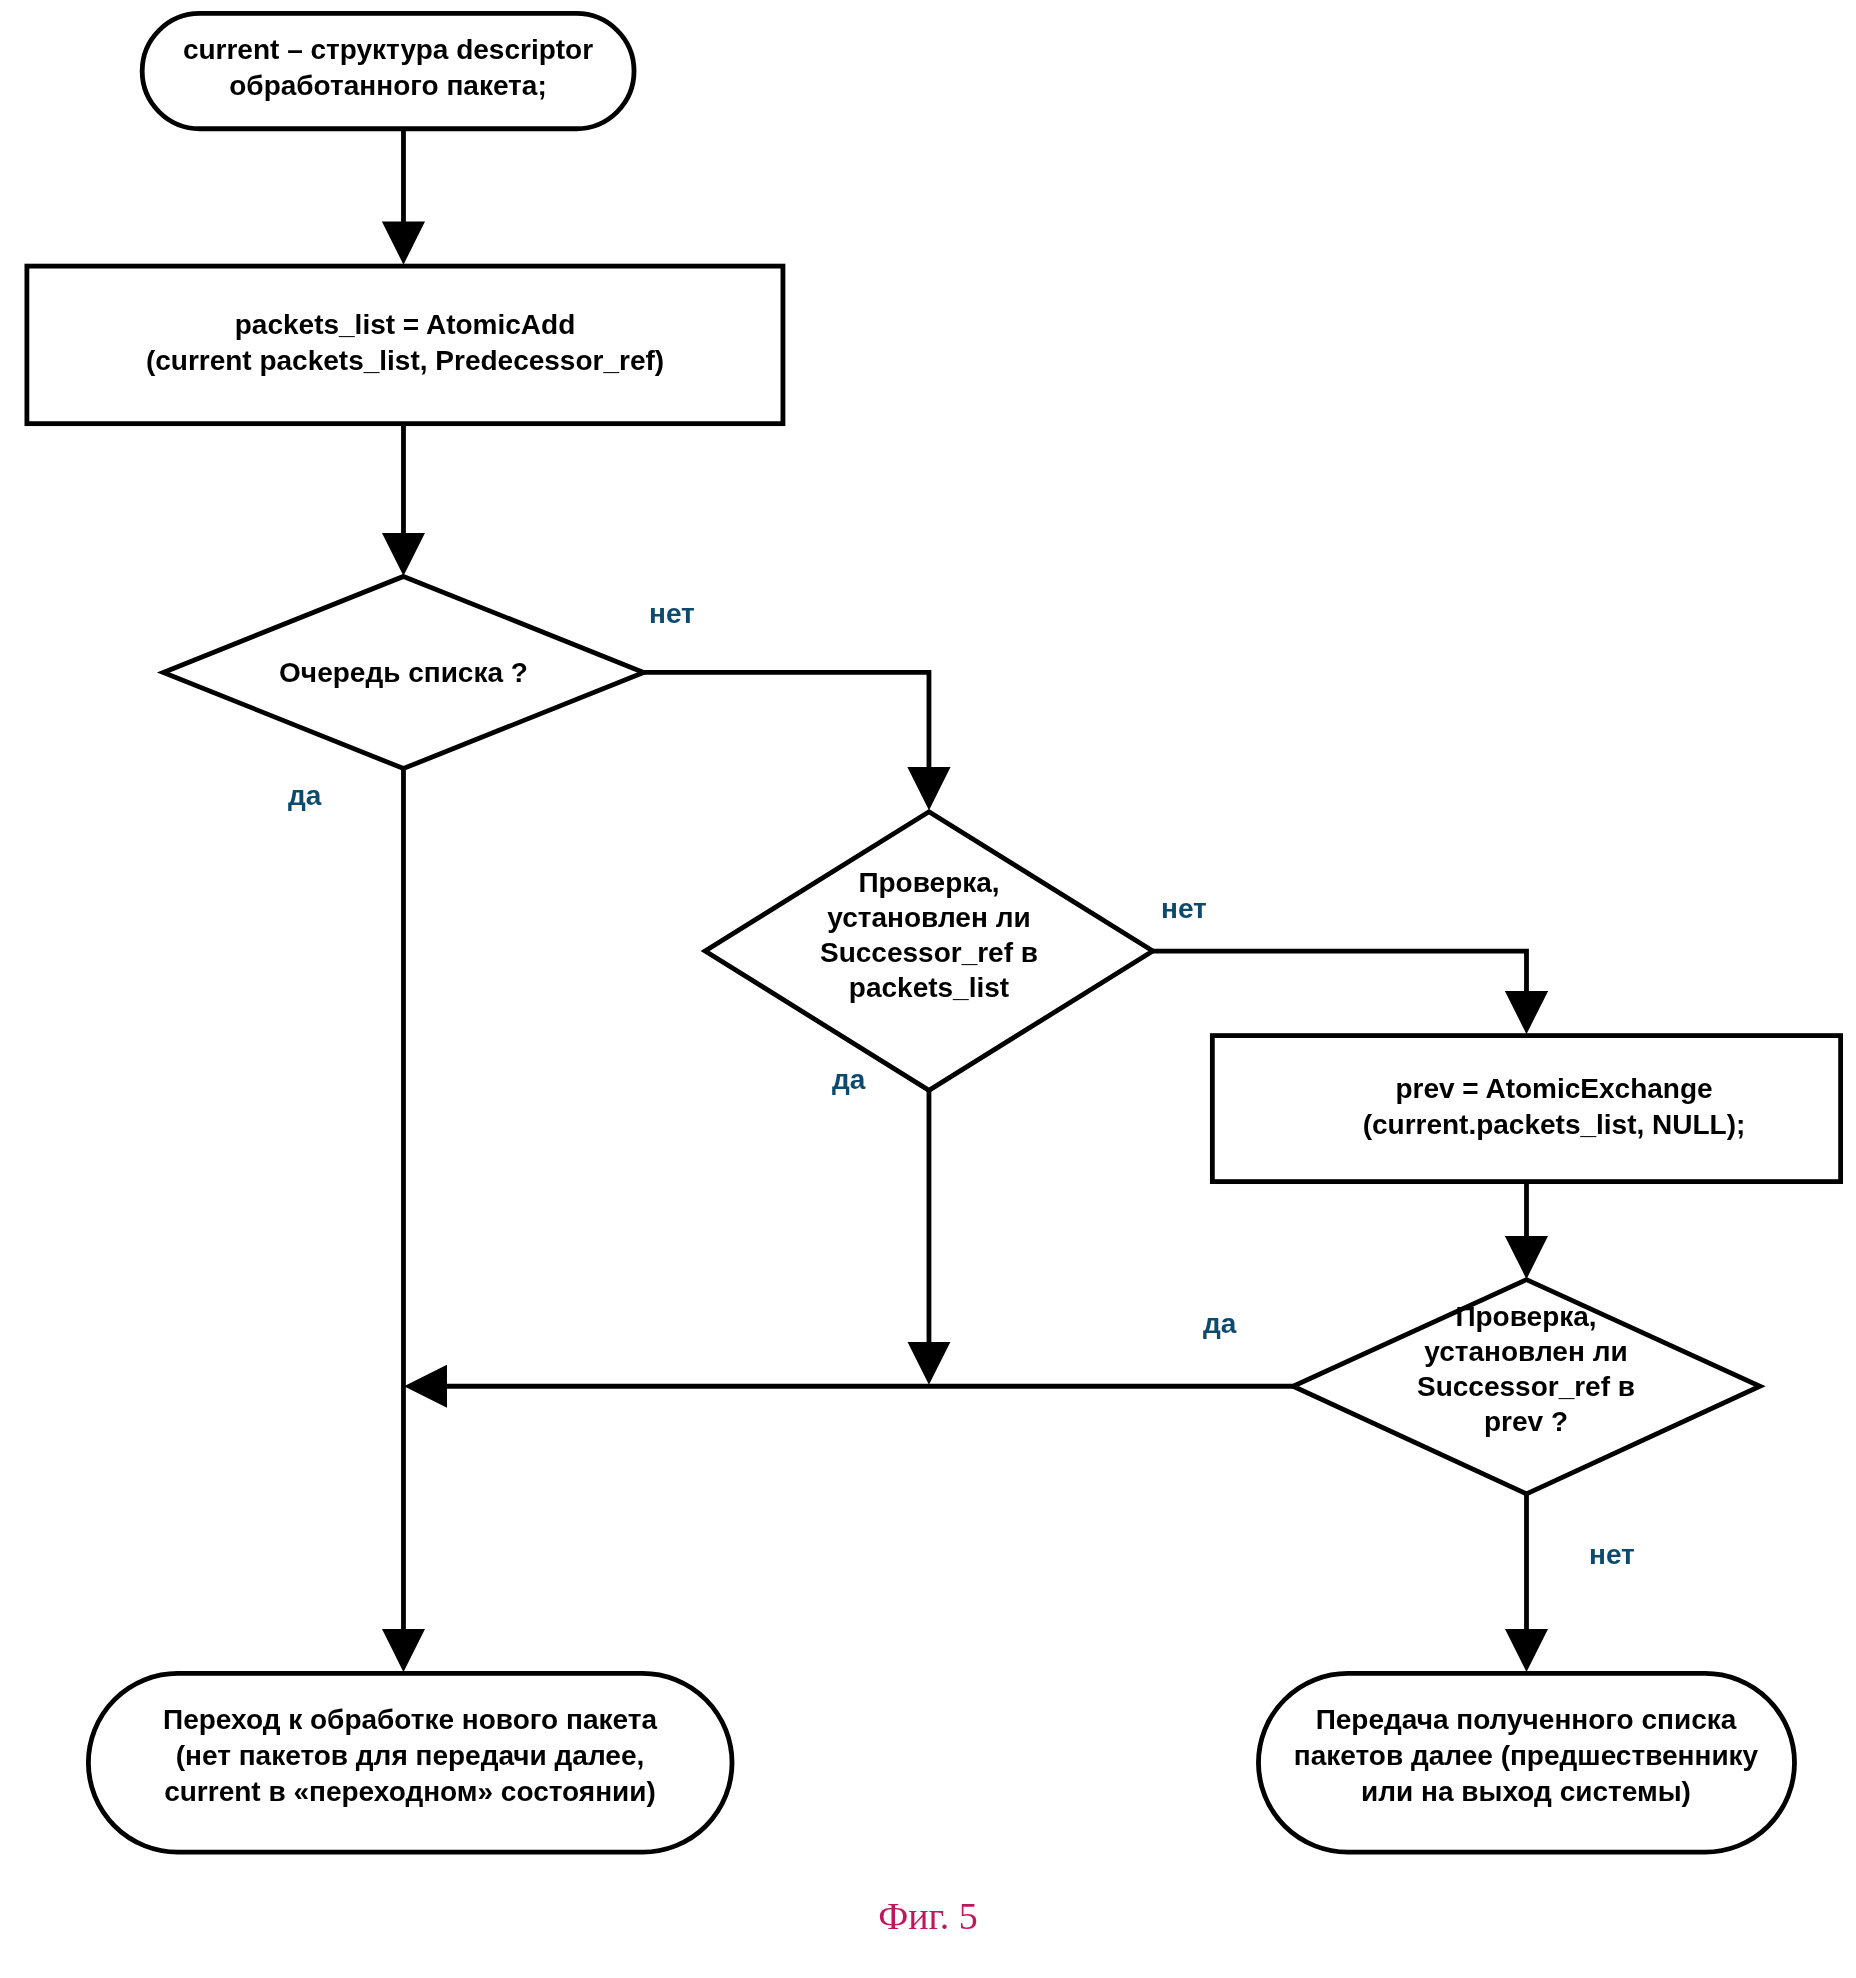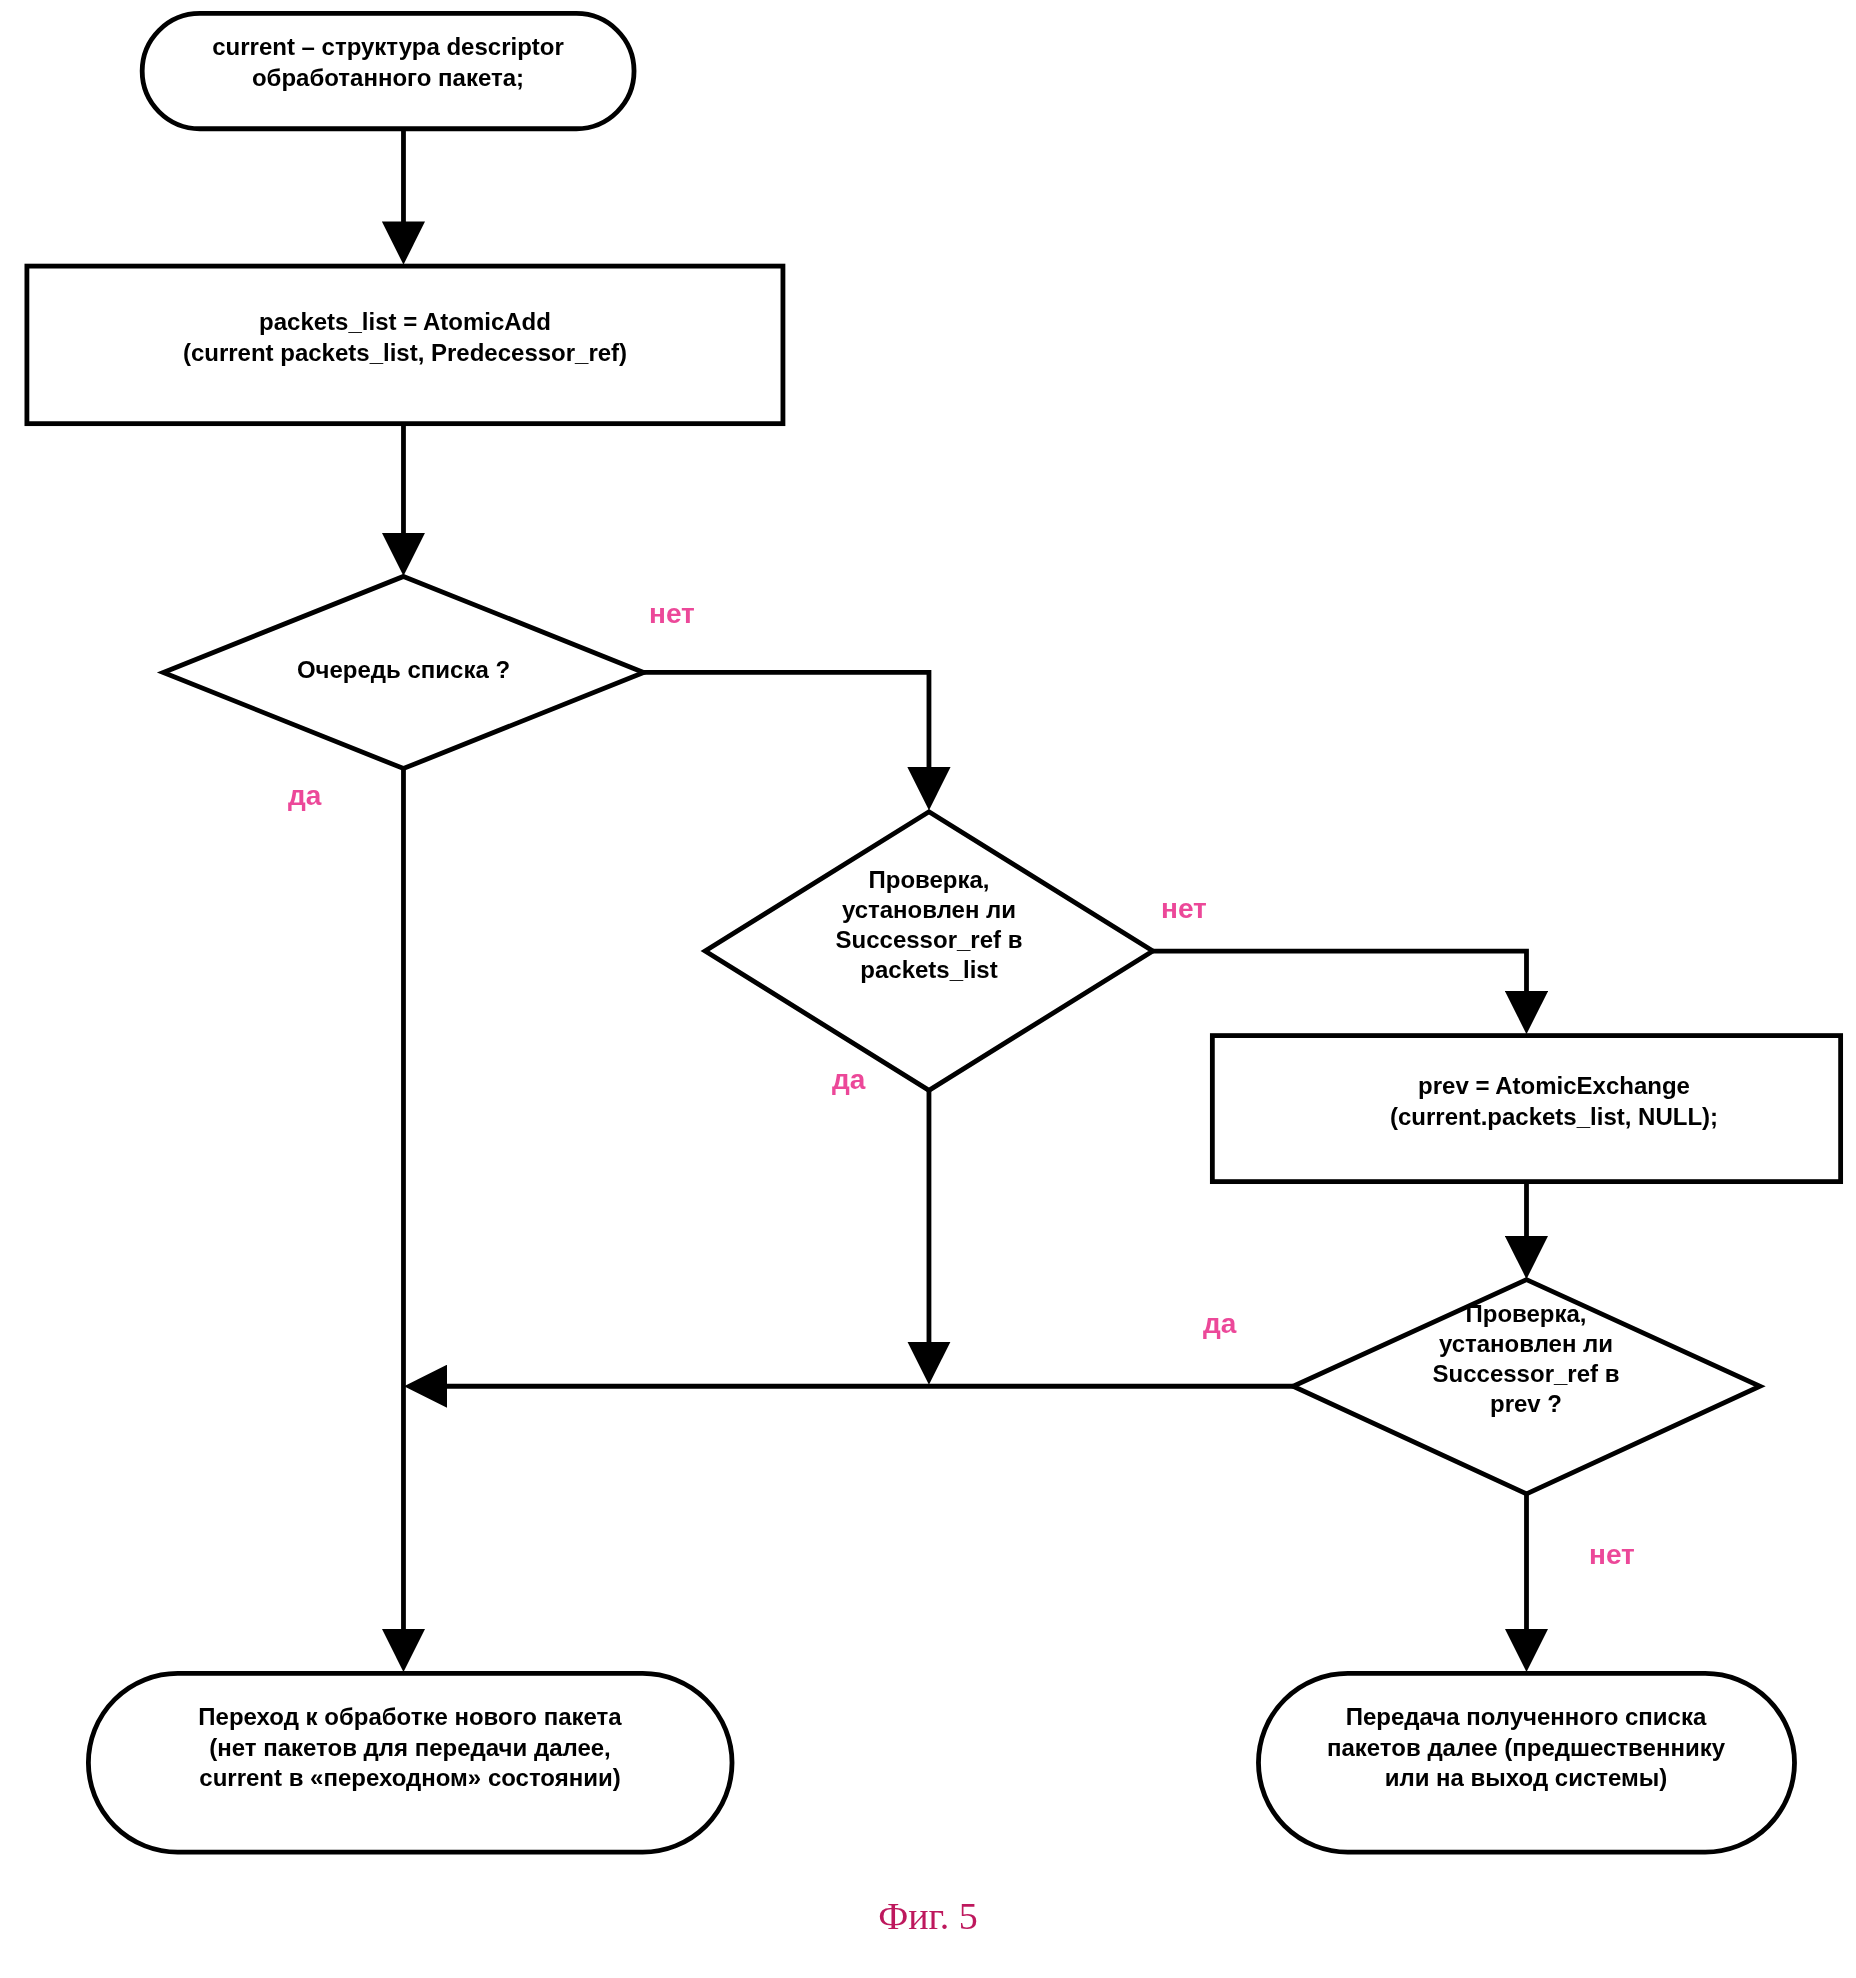--- a/index.html
+++ b/index.html
@@ -23,33 +23,33 @@
     position: absolute;
     left: 0;
     top: 0;
     width: 1856px;
     height: 1978px;
   }
   .node-text {
     position: absolute;
     text-align: center;
     font-family: "Liberation Sans", sans-serif;
-    font-size: 24px;
+    font-size: 28px;
     line-height: 1.28;
     font-weight: 600;
     color: #000;
     white-space: pre-line;
     pointer-events: none;
   }
   .edge-label {
     position: absolute;
     font-family: "Liberation Sans", sans-serif;
     font-size: 28px;
     font-weight: 600;
-    color: #ec4899;
+    color: #0c4a6e;
     white-space: nowrap;
   }
   .figure-caption {
     position: absolute;
     left: 0;
     right: 0;
     text-align: center;
     font-family: "Liberation Serif", serif;
     font-size: 38px;
     color: #be185d;

